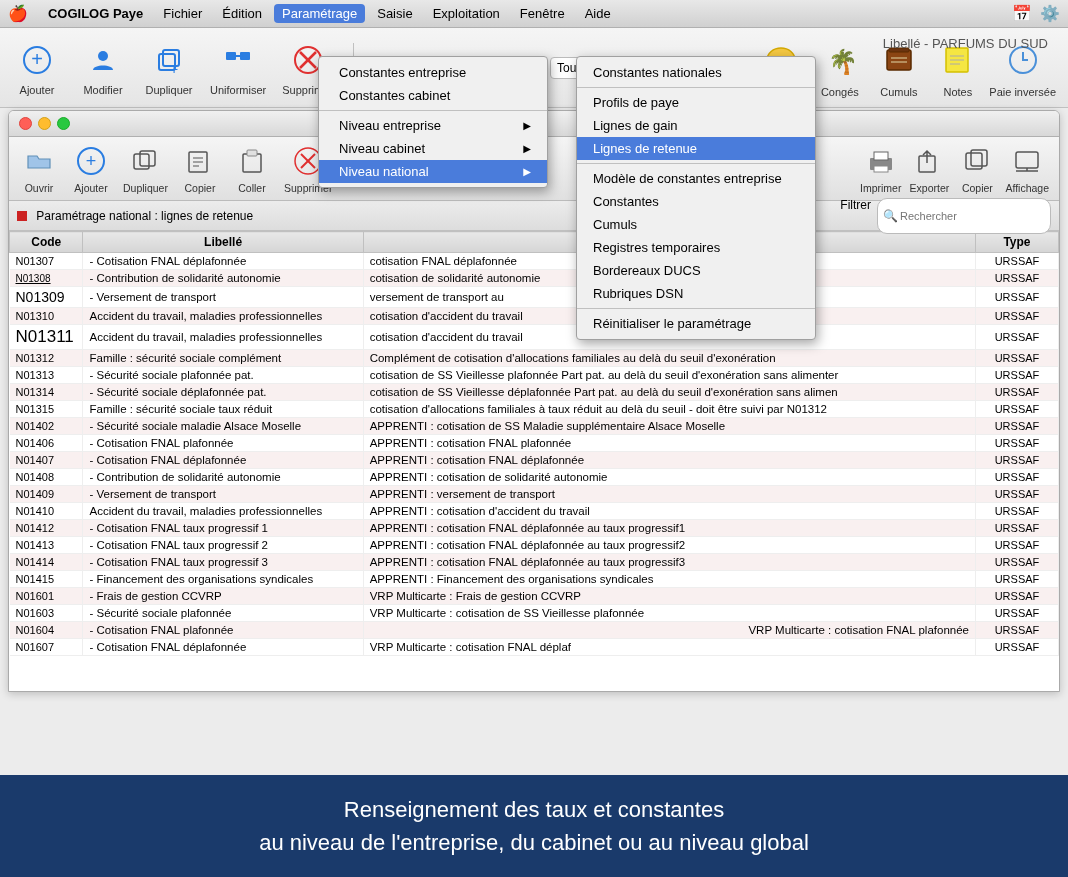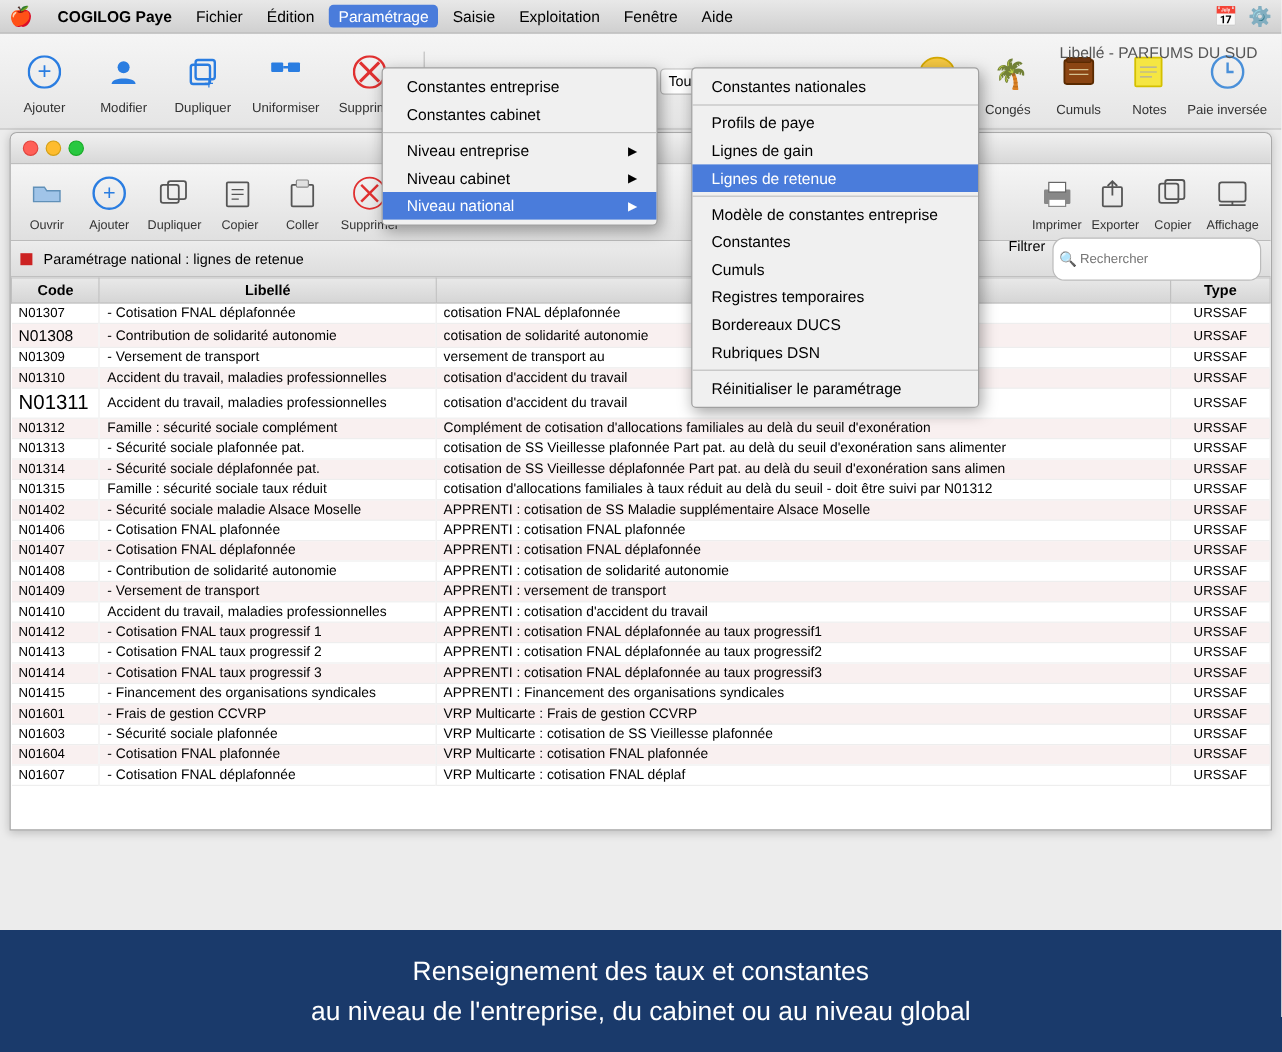--- a/index.html
+++ b/index.html
@@ -582,27 +582,27 @@
           </tr>
         </thead>
         <tbody id="table-body">
         <tr>
       <td style="font-size:11px;">N01307</td>
       <td style="max-width:270px;overflow:hidden;text-overflow:ellipsis;">- Cotisation FNAL déplafonnée</td>
       <td style="max-width:580px;overflow:hidden;text-overflow:ellipsis;">cotisation FNAL déplafonnée</td>
       <td style="text-align:center;font-size:11px;">URSSAF</td>
     </tr>
             <tr>
-      <td style="font-size:13px;">N01308</td>
+      <td style="font-size:10px;text-decoration:underline;">N01308</td>
       <td style="max-width:270px;overflow:hidden;text-overflow:ellipsis;">- Contribution de solidarité autonomie</td>
       <td style="max-width:580px;overflow:hidden;text-overflow:ellipsis;">cotisation de solidarité autonomie</td>
       <td style="text-align:center;font-size:11px;">URSSAF</td>
     </tr>
             <tr>
-      <td style="font-size:11px;">N01309</td>
+      <td style="font-size:14px;">N01309</td>
       <td style="max-width:270px;overflow:hidden;text-overflow:ellipsis;">- Versement de transport</td>
       <td style="max-width:580px;overflow:hidden;text-overflow:ellipsis;">versement de transport au</td>
       <td style="text-align:center;font-size:11px;">URSSAF</td>
     </tr>
             <tr>
       <td style="font-size:11px;">N01310</td>
       <td style="max-width:270px;overflow:hidden;text-overflow:ellipsis;">Accident du travail, maladies professionnelles</td>
       <td style="max-width:580px;overflow:hidden;text-overflow:ellipsis;">cotisation d'accident du travail</td>
       <td style="text-align:center;font-size:11px;">URSSAF</td>
     </tr>
@@ -704,21 +704,21 @@
     </tr>
             <tr>
       <td style="font-size:11px;">N01603</td>
       <td style="max-width:270px;overflow:hidden;text-overflow:ellipsis;">- Sécurité sociale plafonnée</td>
       <td style="max-width:580px;overflow:hidden;text-overflow:ellipsis;">VRP Multicarte : cotisation de SS Vieillesse plafonnée</td>
       <td style="text-align:center;font-size:11px;">URSSAF</td>
     </tr>
             <tr>
       <td style="font-size:11px;">N01604</td>
       <td style="max-width:270px;overflow:hidden;text-overflow:ellipsis;">- Cotisation FNAL plafonnée</td>
-      <td style="max-width:580px;overflow:hidden;text-overflow:ellipsis;">VRP Multicarte : cotisation FNAL plafonnée</td>
+      <td style="max-width:580px;overflow:hidden;text-overflow:ellipsis;text-align:right;">VRP Multicarte : cotisation FNAL plafonnée</td>
       <td style="text-align:center;font-size:11px;">URSSAF</td>
     </tr>
             <tr>
       <td style="font-size:11px;">N01607</td>
       <td style="max-width:270px;overflow:hidden;text-overflow:ellipsis;">- Cotisation FNAL déplafonnée</td>
       <td style="max-width:580px;overflow:hidden;text-overflow:ellipsis;">VRP Multicarte : cotisation FNAL déplaf</td>
       <td style="text-align:center;font-size:11px;">URSSAF</td>
     </tr>
           </tbody>
       </table>

